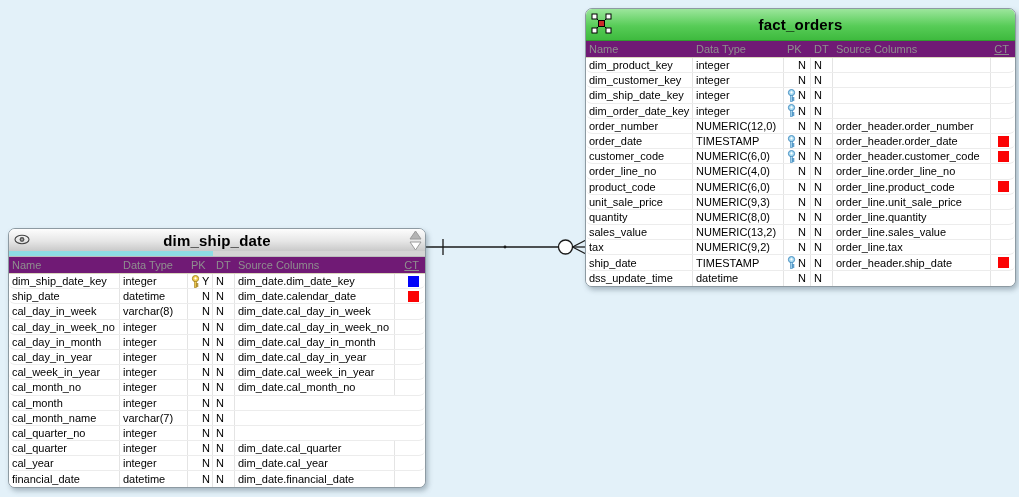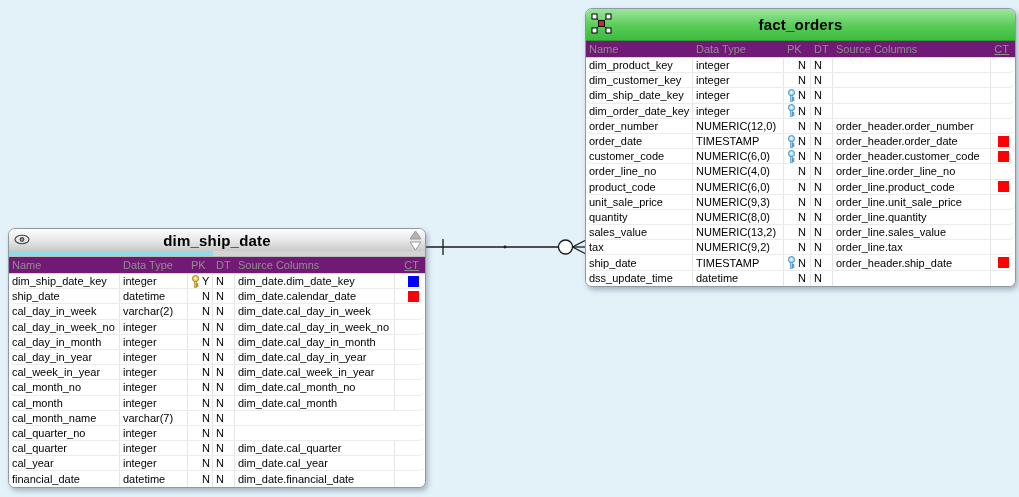--- a/index.html
+++ b/index.html
@@ -414,21 +414,21 @@
             <span>N</span>
           </span>
           <span class="cell-dt">N</span>
           <span class="cell-src">dim_date.calendar_date</span>
           <span class="cell-ct">
             <span class="ctsq red"></span>
           </span>
         </div>
         <div class="row">
           <span class="cell-name">cal_day_in_week</span>
-          <span class="cell-type">varchar(2)</span>
+          <span class="cell-type">varchar(8)</span>
           <span class="cell-pk">
             <span class="keyslot"></span>
             <span>N</span>
           </span>
           <span class="cell-dt">N</span>
           <span class="cell-src">dim_date.cal_day_in_week</span>
           <span class="cell-ct"></span>
         </div>
         <div class="row">
           <span class="cell-name">cal_day_in_week_no</span>
@@ -486,21 +486,20 @@
           <span class="cell-ct"></span>
         </div>
         <div class="row">
           <span class="cell-name">cal_month</span>
           <span class="cell-type">integer</span>
           <span class="cell-pk">
             <span class="keyslot"></span>
             <span>N</span>
           </span>
           <span class="cell-dt">N</span>
-          <span class="cell-src">dim_date.cal_month</span>
           <span class="cell-ct"></span>
         </div>
         <div class="row">
           <span class="cell-name">cal_month_name</span>
           <span class="cell-type">varchar(7)</span>
           <span class="cell-pk">
             <span class="keyslot"></span>
             <span>N</span>
           </span>
           <span class="cell-dt">N</span>

